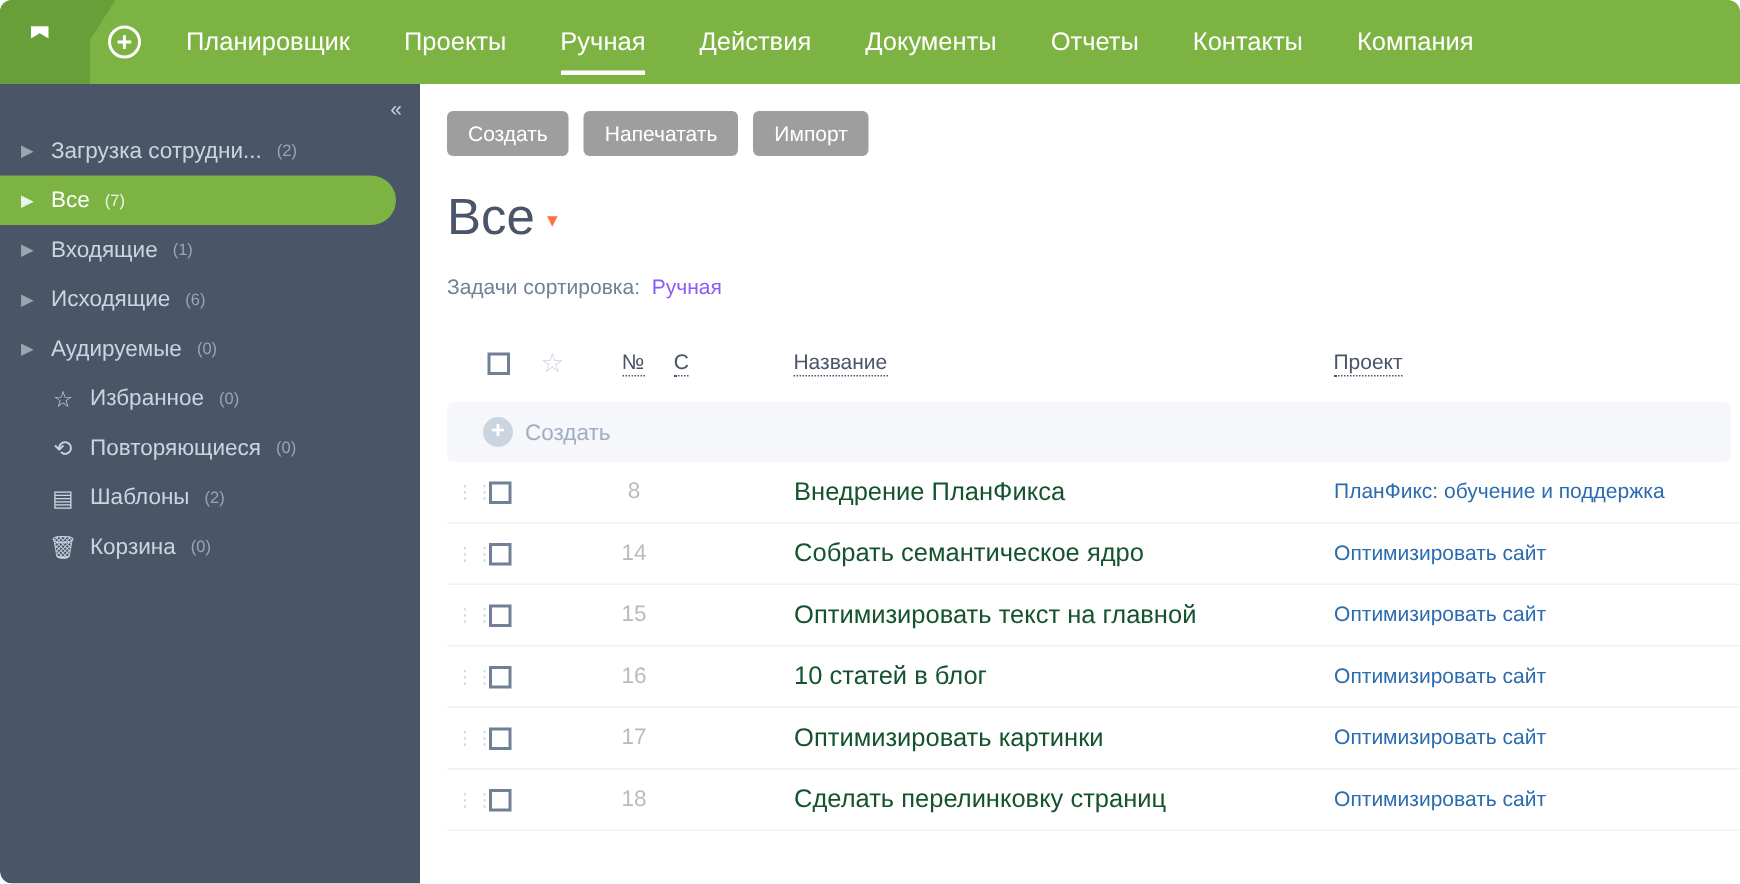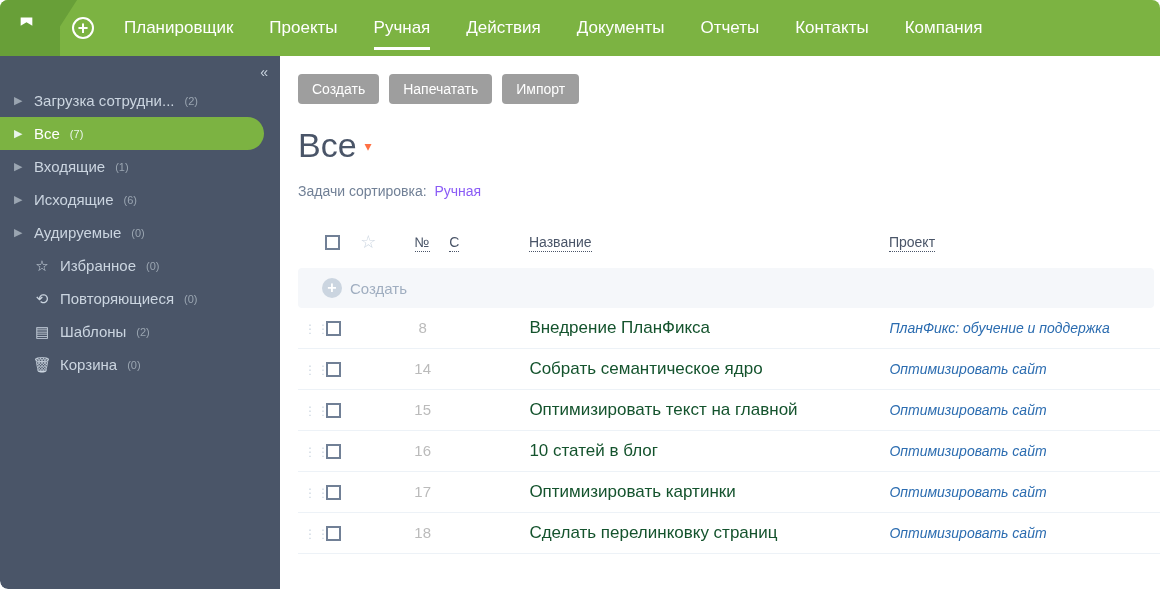--- a/index.html
+++ b/index.html
@@ -45,21 +45,21 @@
 .thead .hdr { font-size: 14px; color: #4a5568; border-bottom: 1px dotted #4a5568; padding-bottom:1px; cursor:pointer; display:inline-block;}
 .checkbox { width: 15px; height: 15px; border: 2px solid #718096; display:inline-block; cursor:pointer;}
 .star-icon { color: #cbd5e0; font-size: 18px; }
 .newrow { display: flex; align-items: center; background: #f5f7fa; padding: 10px 6px 10px 24px; border-radius: 4px; margin-right:6px;}
 .newrow .plus { width: 20px; height: 20px; border-radius: 50%; background: #cbd5e0; color:#fff; display:flex; align-items:center; justify-content:center; font-weight:bold; margin-right:8px; font-size:16px;}
 .newrow span.lbl2 { color: #a0aec0; font-size: 15px; }
 .row { display: flex; align-items: center; padding: 10px 0 10px 6px; border-bottom: 1px solid #edf2f7; }
 .row .drag { color: #cbd5e0; font-size: 12px; letter-spacing: 1px; cursor:grab;}
 .row .num { color: #bbb; font-size: 15px;}
 .row .name { color: #14532d; font-size: 17px; cursor:pointer;}
-.row .proj { color: #2b6cb0; font-size: 14px; cursor:pointer;font-style:italic;}
+.row .proj { color: #2b6cb0; font-size: 14px; cursor:pointer;}
 </style>
 </head>
 <body>
 
 <div class="app">
   <div class="topbar">
     <div class="logo-box">
       <svg viewBox="0 0 24 24">
           <path d="M4 3 L14 3 L14 10 L9 7 L4 10 Z M4 3 L4 21"></path>
         </svg>

